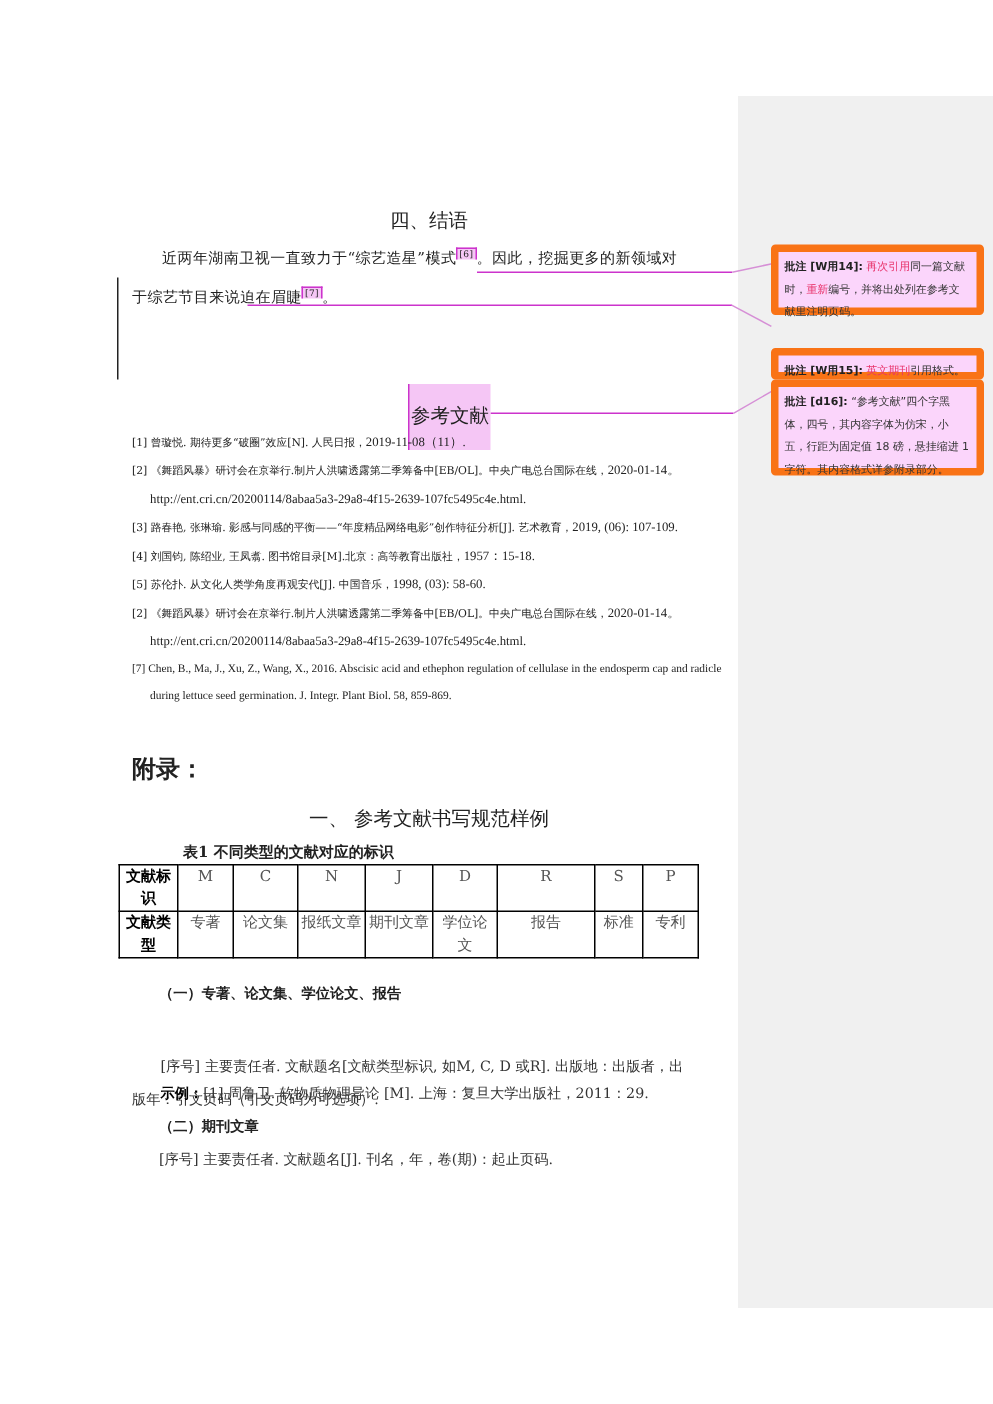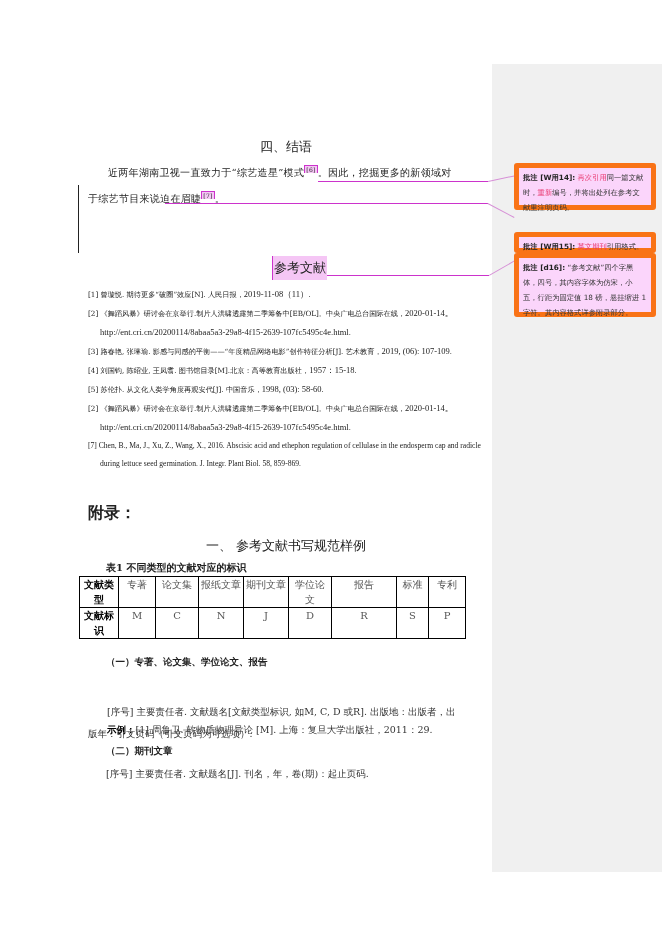--- a/index.html
+++ b/index.html
@@ -9,29 +9,29 @@
   .change-bar { position:absolute; left:78px; top:185px; width:1px; height:68px; background:#222; }
 
   .h-conclusion { position:absolute; left:0; width:572px; top:138px; text-align:center; font-size:13px; font-weight:normal; }
   .body-para { position:absolute; left:88px; width:372px; font-size:10px; line-height:26px; letter-spacing:0.3px; }
   .p1 { top:160px; text-indent:20px; }
   .sup-mark { background:#f5c6f5; border:1px solid #cc33cc; border-bottom:none; font-size:6px; vertical-align:super; padding:0 1px; line-height:8px; }
 
   .anchor-line { position:absolute; height:1px; background:#cc33cc; }
   .conn-line { position:absolute; height:1px; background:#d68fd6; transform-origin:0 0; }
 
-  .refs-title { position:absolute; left:272px; top:256px; font-size:13px; background:#f5c6f5; border-left:1px solid #cc33cc; padding:2px 1px; line-height:20px; }
+  .refs-title { position:absolute; left:272px; top:256px; font-size:13px; background:#f5c6f5; border-left:1px solid #cc33cc; padding:12px 1px; line-height:20px; }
   .refs { position:absolute; left:88px; top:285px; width:405px; font-size:7.2px; line-height:18px; }
   .ref { padding-left:12px; text-indent:-12px; }
   .ref .latin { font-family:"Liberation Serif", serif; font-size:8.5px;text-align:center; }
   .ref.en { font-family:"Liberation Serif", serif; font-size:7.6px; }
 
   .appendix { position:absolute; left:88px; top:503px; font-size:16px; font-weight:bold; }
   .sec-title { position:absolute; left:0; width:572px; top:537px; text-align:center; font-size:13px; font-family:"DejaVu Sans", sans-serif; }
-  .table-cap { position:absolute; left:106px; top:561px; font-size:10px; font-weight:bold; }
+  .table-cap { position:absolute; left:122px; top:561px; font-size:10px; font-weight:bold; }
   table.ref-table { position:absolute; left:79px; top:576px; border-collapse:collapse; font-size:10px; }
   table.ref-table td { border:1px solid #000; text-align:center; vertical-align:top; line-height:15px; padding:0 2px; color:#555; }
   table.ref-table td.rh { color:#000; font-weight:bold; width:34px; }
 
   .sub-h { position:absolute; left:106px; font-size:9.5px; font-weight:bold; }
   .para { position:absolute; left:88px; width:372px; font-size:9.5px; line-height:22px; color:#333; }
 
   .comment { position:absolute; left:514px; width:142px; background:#fbd5fb; border:5px solid #f97316; border-radius:3px; font-size:7.3px; line-height:15px; padding:2px 4px; box-sizing:border-box; font-family:"DejaVu Sans", sans-serif; color:#333; }
   .comment .c-lbl { font-weight:bold; color:#222; }
   .comment .red { color:#e8336b; }
@@ -66,40 +66,40 @@
   <div class="ref en">[7] Chen, B., Ma, J., Xu, Z., Wang, X., 2016. Abscisic acid and ethephon regulation of cellulase in the endosperm cap and radicle during lettuce seed germination. J. Integr. Plant Biol. 58, 859-869.</div>
 </div>
 
 <div class="appendix">附录：</div>
 <div class="sec-title">一、  参考文献书写规范样例</div>
 <div class="table-cap">表1  不同类型的文献对应的标识</div>
 
 <table class="ref-table">
   <tbody>
       <tr>
+    <td class="rh" style="height:30px;">文献标识</td>
+    <td>M</td>
+    <td>C</td>
+    <td>N</td>
+    <td>J</td>
+    <td>D</td>
+    <td>R</td>
+    <td>S</td>
+    <td>P</td>
+  </tr>
+  <tr>
     <td class="rh" style="height:30px;">文献类型</td>
     <td style="width:32px;">专著</td>
     <td style="width:38px;">论文集</td>
     <td style="width:40px;">报纸文章</td>
     <td style="width:40px;">期刊文章</td>
     <td style="width:38px;">学位论文</td>
     <td style="width:60px;">报告</td>
     <td style="width:27px;">标准</td>
     <td style="width:32px;">专利</td>
-  </tr>
-  <tr>
-    <td class="rh" style="height:30px;">文献标识</td>
-    <td>M</td>
-    <td>C</td>
-    <td>N</td>
-    <td>J</td>
-    <td>D</td>
-    <td>R</td>
-    <td>S</td>
-    <td>P</td>
   </tr>
 </tbody>
   </table>
 
 <div class="sub-h" style="top:656px;">（一）专著、论文集、学位论文、报告</div>
 <div class="para" style="top:701px; text-indent:19px;">[序号] 主要责任者. 文献题名[文献类型标识, 如M, C, D 或R]. 出版地：出版者，出版年：引文页码（引文页码为可选项）.</div>
 <div class="para" style="top:719px; left:107px;"><b style="color:#000;">示例：</b><span>[1] 周鲁卫. 软物质物理导论 [M]. 上海：复旦大学出版社，2011：29.</span></div>
 <div class="sub-h" style="top:745px;">（二）期刊文章</div>
 <div class="para" style="top:763px; left:106px;">[序号] 主要责任者. 文献题名[J]. 刊名，年，卷(期)：起止页码.</div>
 

